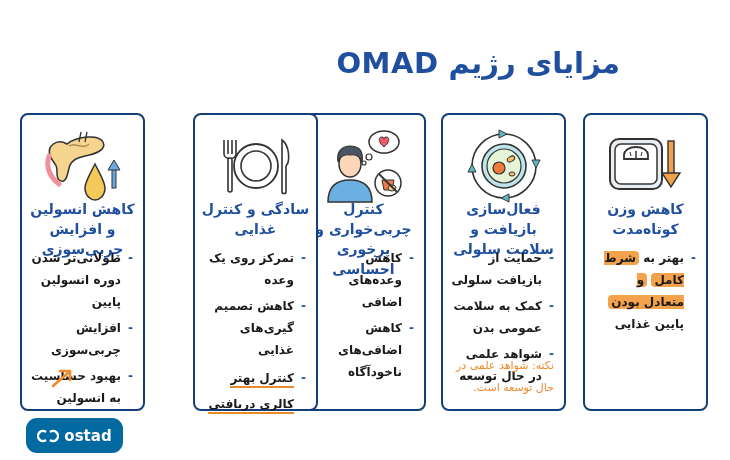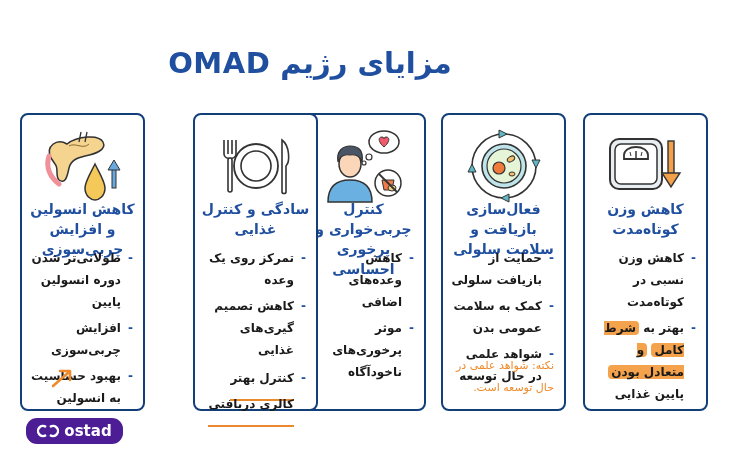--- a/index.html
+++ b/index.html
@@ -1,21 +1,21 @@
 <!DOCTYPE html>
 <html><head>
 <meta charset="utf-8">
 <style>
   html, body { margin: 0; padding: 0; }
   body {
     width: 730px; height: 460px; background: #ffffff; position: relative; overflow: hidden;
     font-family: "DejaVu Sans", sans-serif;
   }
   .title {
-    position: absolute; top: 46px; left: 0; width: 620px; text-align: center;
+    position: absolute; top: 46px; left: 0; width: 620px; 
     font-size: 29px; font-weight: bold; color: #1f4f9e; direction: rtl;
     letter-spacing: 0.5px;
   }
   .card {
     position: absolute; top: 113px; height: 298px; width: 125px;
     border: 2px solid #123f7a; border-radius: 8px; box-sizing: border-box;
     background: #ffffff; direction: rtl;
   }
   .icon-box {
     position: absolute; top: 10px; left: 0; width: 100%; height: 82px;
@@ -30,30 +30,30 @@
     font-size: 12px; color: #1a1a1a; line-height: 22px; font-weight: bold;
   }
   .bullets li { margin-bottom: 4px; position: relative; padding-right: 12px; }
   .bullets li::before {
     content: "-"; position: absolute; right: 0; top: 0; color: #1f4f9e; font-weight: bold;
   }
   .hl {
     background: #f4a24b; border-radius: 4px; padding: 0 3px; color: #1a1a1a;
   }
   .ul {
-    border-bottom: 2px solid #e98a2e; padding-bottom: 14px;
+    border-bottom: 2px solid #e98a2e; padding-bottom: 1px;
   }
   .note {
     position: absolute; bottom: 10px; left: 8px; right: 10px; text-align: right;
     font-size: 11px; font-weight: normal; color: #ef8a2a; line-height: 22px;
   }
   .orange-arrow { position: absolute; left: 28px; bottom: 20px; }
   .logo {
-    position: absolute; left: 26px; top: 418px; width: 97px; height: 26px;
-    background: #4c1d95; border-radius: 11px; display: flex; align-items: center;
+    position: absolute; left: 26px; top: 418px; width: 97px; height: 35px;
+    background: #0369a1; border-radius: 11px; display: flex; align-items: center;
     justify-content: center; gap: 5px; color: #ffffff; font-size: 15px; font-weight: bold;
     font-family: "DejaVu Sans", sans-serif;
   }
 </style>
 </head>
 <body>
 
 <div class="title">مزایای رژیم OMAD</div>
 
 <div class="card" style="left:583px;">
@@ -64,21 +64,20 @@
       <path d="M18 22 a12 8 0 0 1 24 0 l0 4 l-24 0 z" fill="#fff" stroke="#333" stroke-width="1.8"></path>
       <line x1="30" y1="18" x2="30" y2="25" stroke="#333" stroke-width="1.5"></line>
       <line x1="24" y1="19" x2="25" y2="23" stroke="#333" stroke-width="1"></line>
       <line x1="36" y1="19" x2="35" y2="23" stroke="#333" stroke-width="1"></line>
       <rect x="62" y="8" width="6" height="34" fill="#f2a04a" stroke="#333" stroke-width="1.4"></rect>
       <path d="M56 40 L74 40 L65 54 Z" fill="#f2a04a" stroke="#333" stroke-width="1.4"></path>
     </svg>
   </div>
   <div class="card-title">کاهش وزن کوتاه‌مدت</div>
   <ul class="bullets">
-    <li>کاهش وزن نسبی در کوتاه‌مدت</li>
     <li>
       <span>بهتر به </span><span class="hl">شرط کامل</span>
       <span class="hl">و متعادل بودن</span>
       <span> پایین غذایی</span>
     </li>
   </ul>
 </div>
 
 <div class="card" style="left:441px;">
   <div class="icon-box">
@@ -119,21 +118,21 @@
       <path d="M16 34 C14 22 22 18 28 18 C36 18 42 22 40 34 C38 28 34 26 28 27 C22 26 18 28 16 34 Z" fill="#4a5566" stroke="#333" stroke-width="1.2"></path>
       <circle cx="66" cy="55" r="13" fill="#fff" stroke="#333" stroke-width="1.5"></circle>
       <path d="M60 52 L72 52 L70 62 L62 62 Z" fill="#f07a4a" stroke="#333" stroke-width="1"></path>
       <ellipse cx="70" cy="60" rx="4" ry="3" fill="#f5d080" stroke="#333" stroke-width="1"></ellipse>
       <line x1="57" y1="46" x2="75" y2="64" stroke="#333" stroke-width="1.8"></line>
     </svg>
   </div>
   <div class="card-title">کنترل چربی‌خواری و پرخوری احساسی</div>
   <ul class="bullets">
     <li>کاهش وعده‌های اضافی</li>
-    <li>موثر پرخوری‌های ناخودآگاه</li>
+    <li>کاهش اضافی‌های ناخودآگاه</li>
   </ul>
 </div>
 
 <div class="card" style="left:160px;margin-left:33px;">
   <div class="icon-box">
     <svg width="80" height="60" viewBox="0 0 80 60">
       <path d="M8 4 L8 18 M12 4 L12 18 M16 4 L16 18 M20 4 L20 18" stroke="#333" stroke-width="1.6" fill="none"></path>
       <path d="M8 18 C8 24 20 24 20 18" stroke="#333" stroke-width="1.6" fill="none"></path>
       <rect x="12" y="22" width="4" height="34" rx="2" fill="#fff" stroke="#333" stroke-width="1.6"></rect>
       <circle cx="40" cy="30" r="22" fill="#fff" stroke="#333" stroke-width="1.8"></circle>

